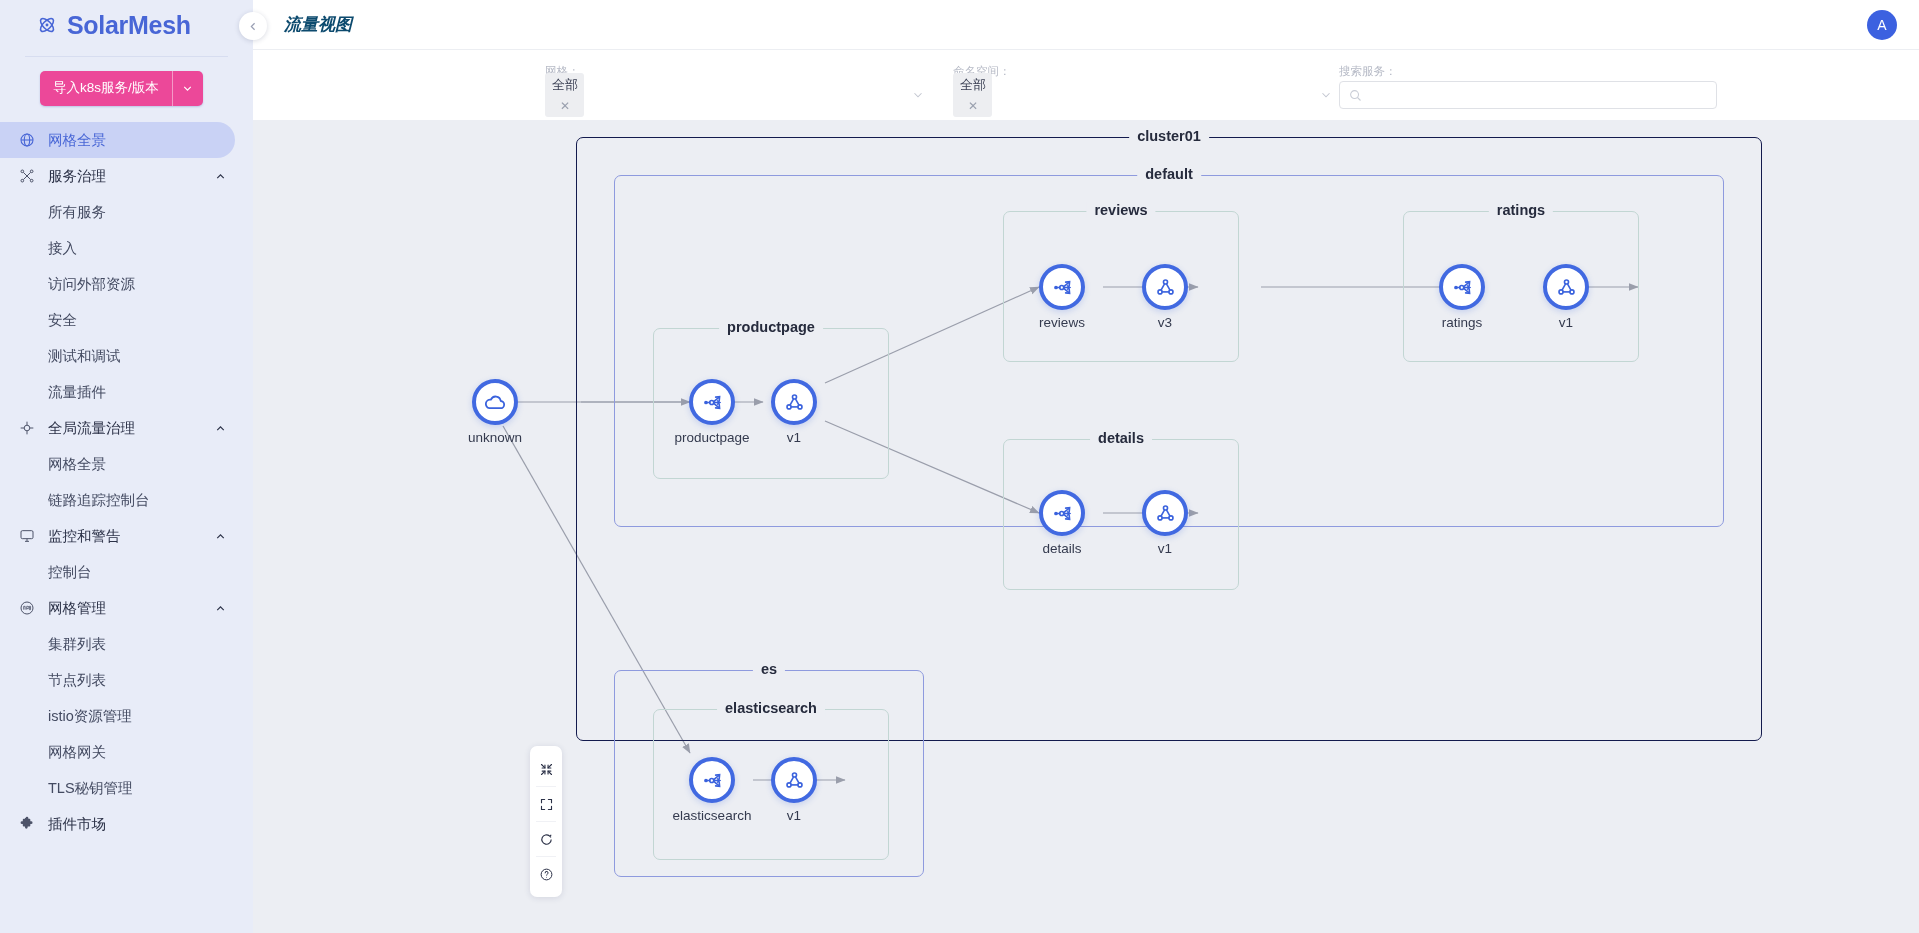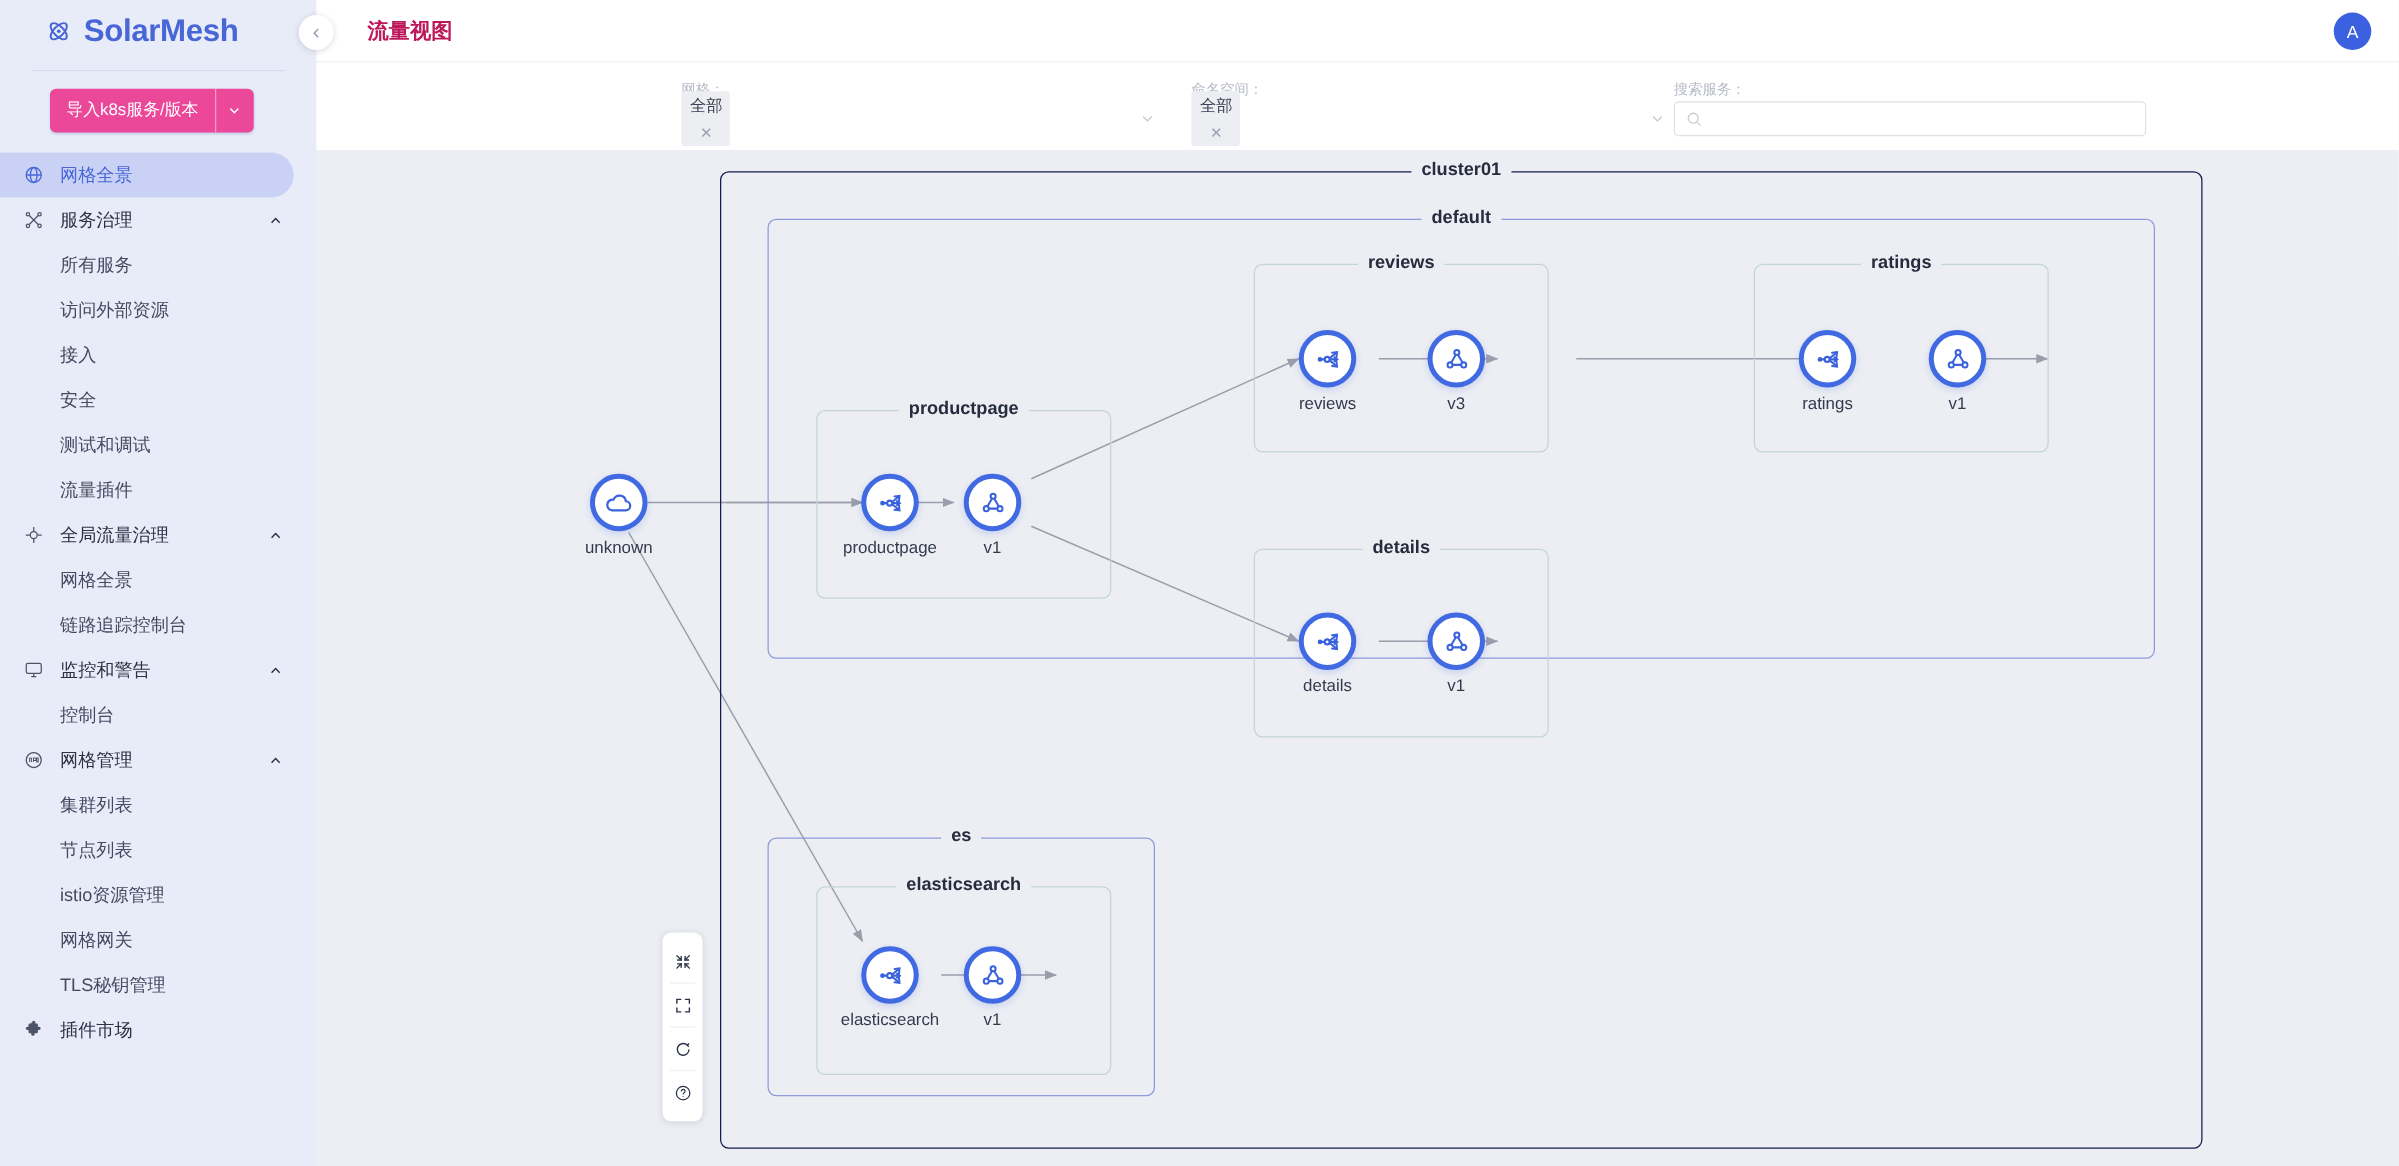--- a/index.html
+++ b/index.html
@@ -83,22 +83,23 @@
     background:#fff; box-shadow: 0 1px 5px rgba(40,50,90,.18);
     display:flex; align-items:center; justify-content:center;
     color:#9aa0b4; cursor:pointer; z-index: 20;
   }
   .topbar {
     height: 50px; flex: 0 0 50px; background:#fff;
     border-bottom: 1px solid #eceef2;
     display:flex; align-items:center; position:relative;
   }
   .page-title {
-    font-size: 17px; font-weight: bold; color:#be185d;
-    margin-left: 41px;
+    font-size: 17px; font-weight: bold; color:#0c4a6e;
+    margin-left: 31px;
+    font-style: italic;
   }
   .avatar {
     position:absolute; right: 22px; top: 10px;
     width: 30px; height: 30px; border-radius: 50%;
     background: #3c61e0; color:#fff; font-size: 14px;
     display:flex; align-items:center; justify-content:center;
     cursor:pointer;
   }
 
   .filterbar {
@@ -259,24 +260,24 @@
         <span class="chev">
           <svg viewBox="0 0 24 24" width="13" height="13" fill="none" stroke="currentColor" stroke-width="2.2">
             <polyline points="6,15 12,9 18,15"></polyline>
           </svg>
         </span>
       </div>
       <div class="m-sub">
         <span>所有服务</span>
       </div>
       <div class="m-sub">
+        <span>接入</span>
+      </div>
+      <div class="m-sub">
         <span>访问外部资源</span>
-      </div>
-      <div class="m-sub">
-        <span>接入</span>
       </div>
       <div class="m-sub">
         <span>安全</span>
       </div>
       <div class="m-sub">
         <span>测试和调试</span>
       </div>
       <div class="m-sub">
         <span>流量插件</span>
       </div>
@@ -467,21 +468,21 @@
           <line x1="1290" y1="167" x2="1385" y2="167"></line>
 
           <line x1="850" y1="393" x2="945" y2="393"></line>
 
           <line x1="250" y1="306" x2="437" y2="633"></line>
 
           <line x1="500" y1="660" x2="592" y2="660"></line>
         </g>
       </svg>
 
-      <div class="grp cluster" style="left:323px; top:17px; width:1186px; height:782px;">
+      <div class="grp cluster" style="left:323px; top:17px; width:1186px; height:604px;">
         <div class="grp-frame"></div>
         <div class="grp-title">cluster01</div>
       </div>
 
       <div class="grp ns" style="left:361px; top:55px; width:1110px; height:352px;">
         <div class="grp-frame"></div>
         <div class="grp-title">default</div>
       </div>
 
       <div class="grp svc" style="left:400px; top:208px; width:236px; height:151px;">

